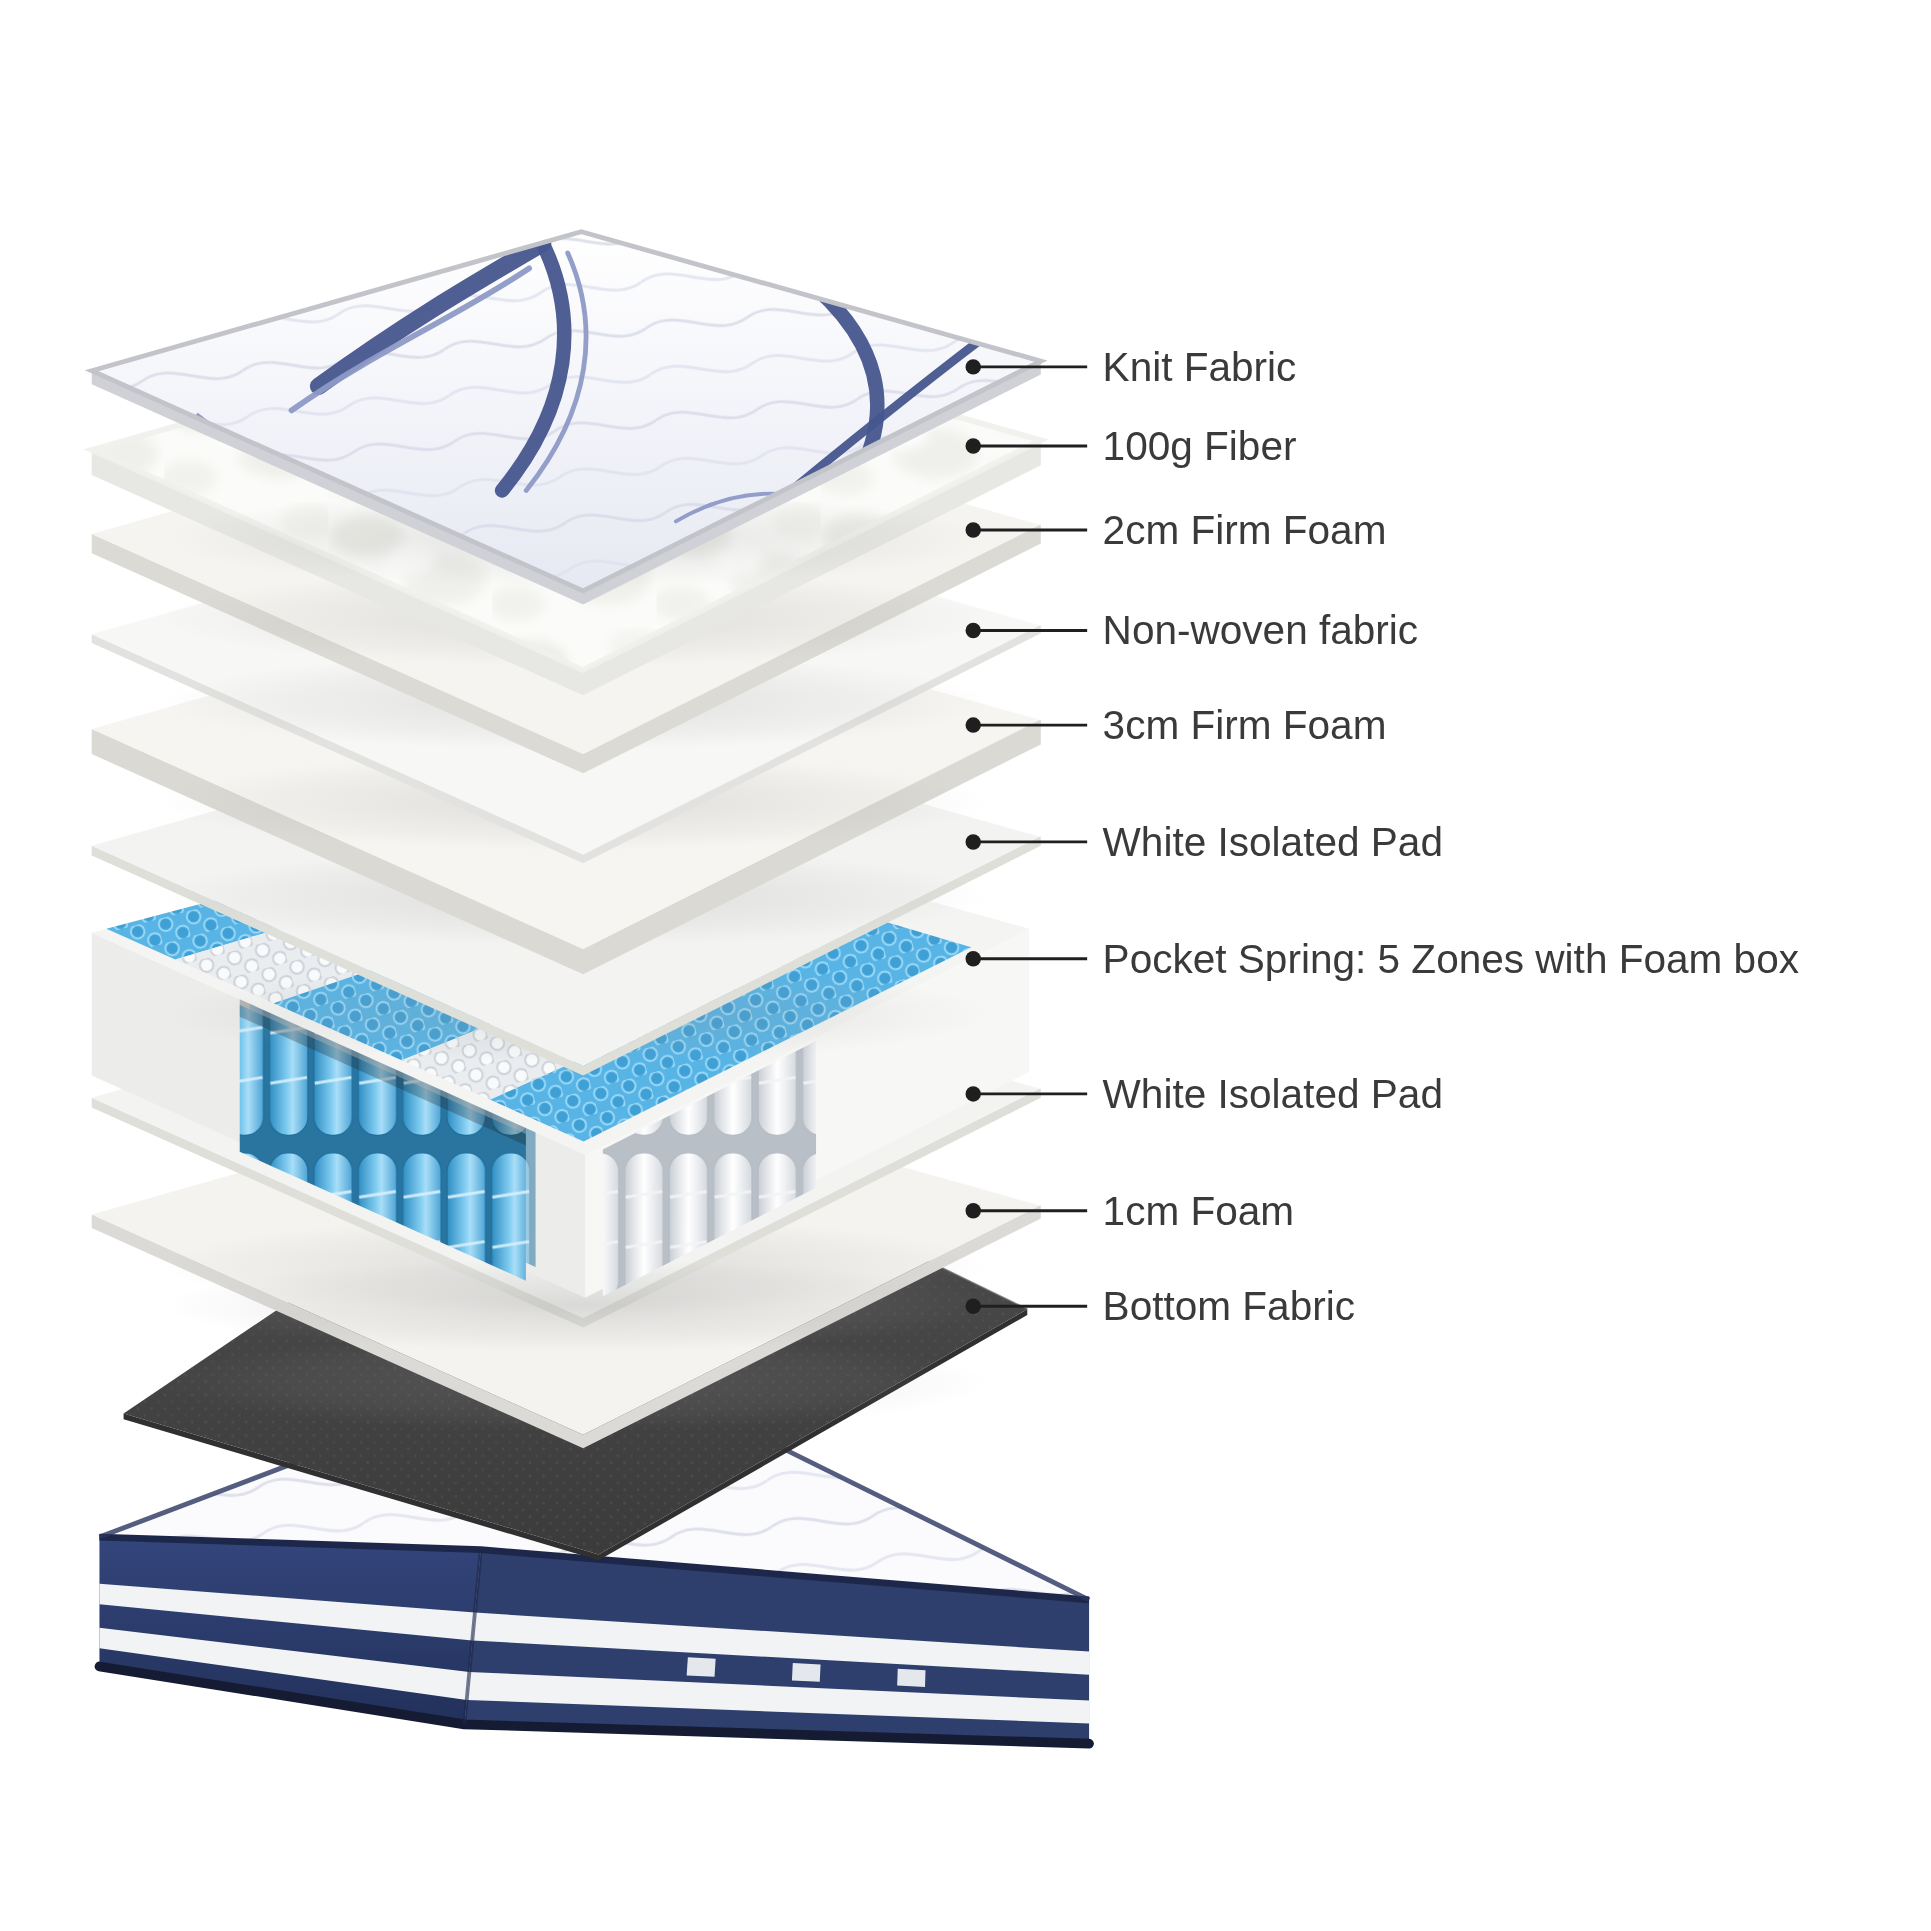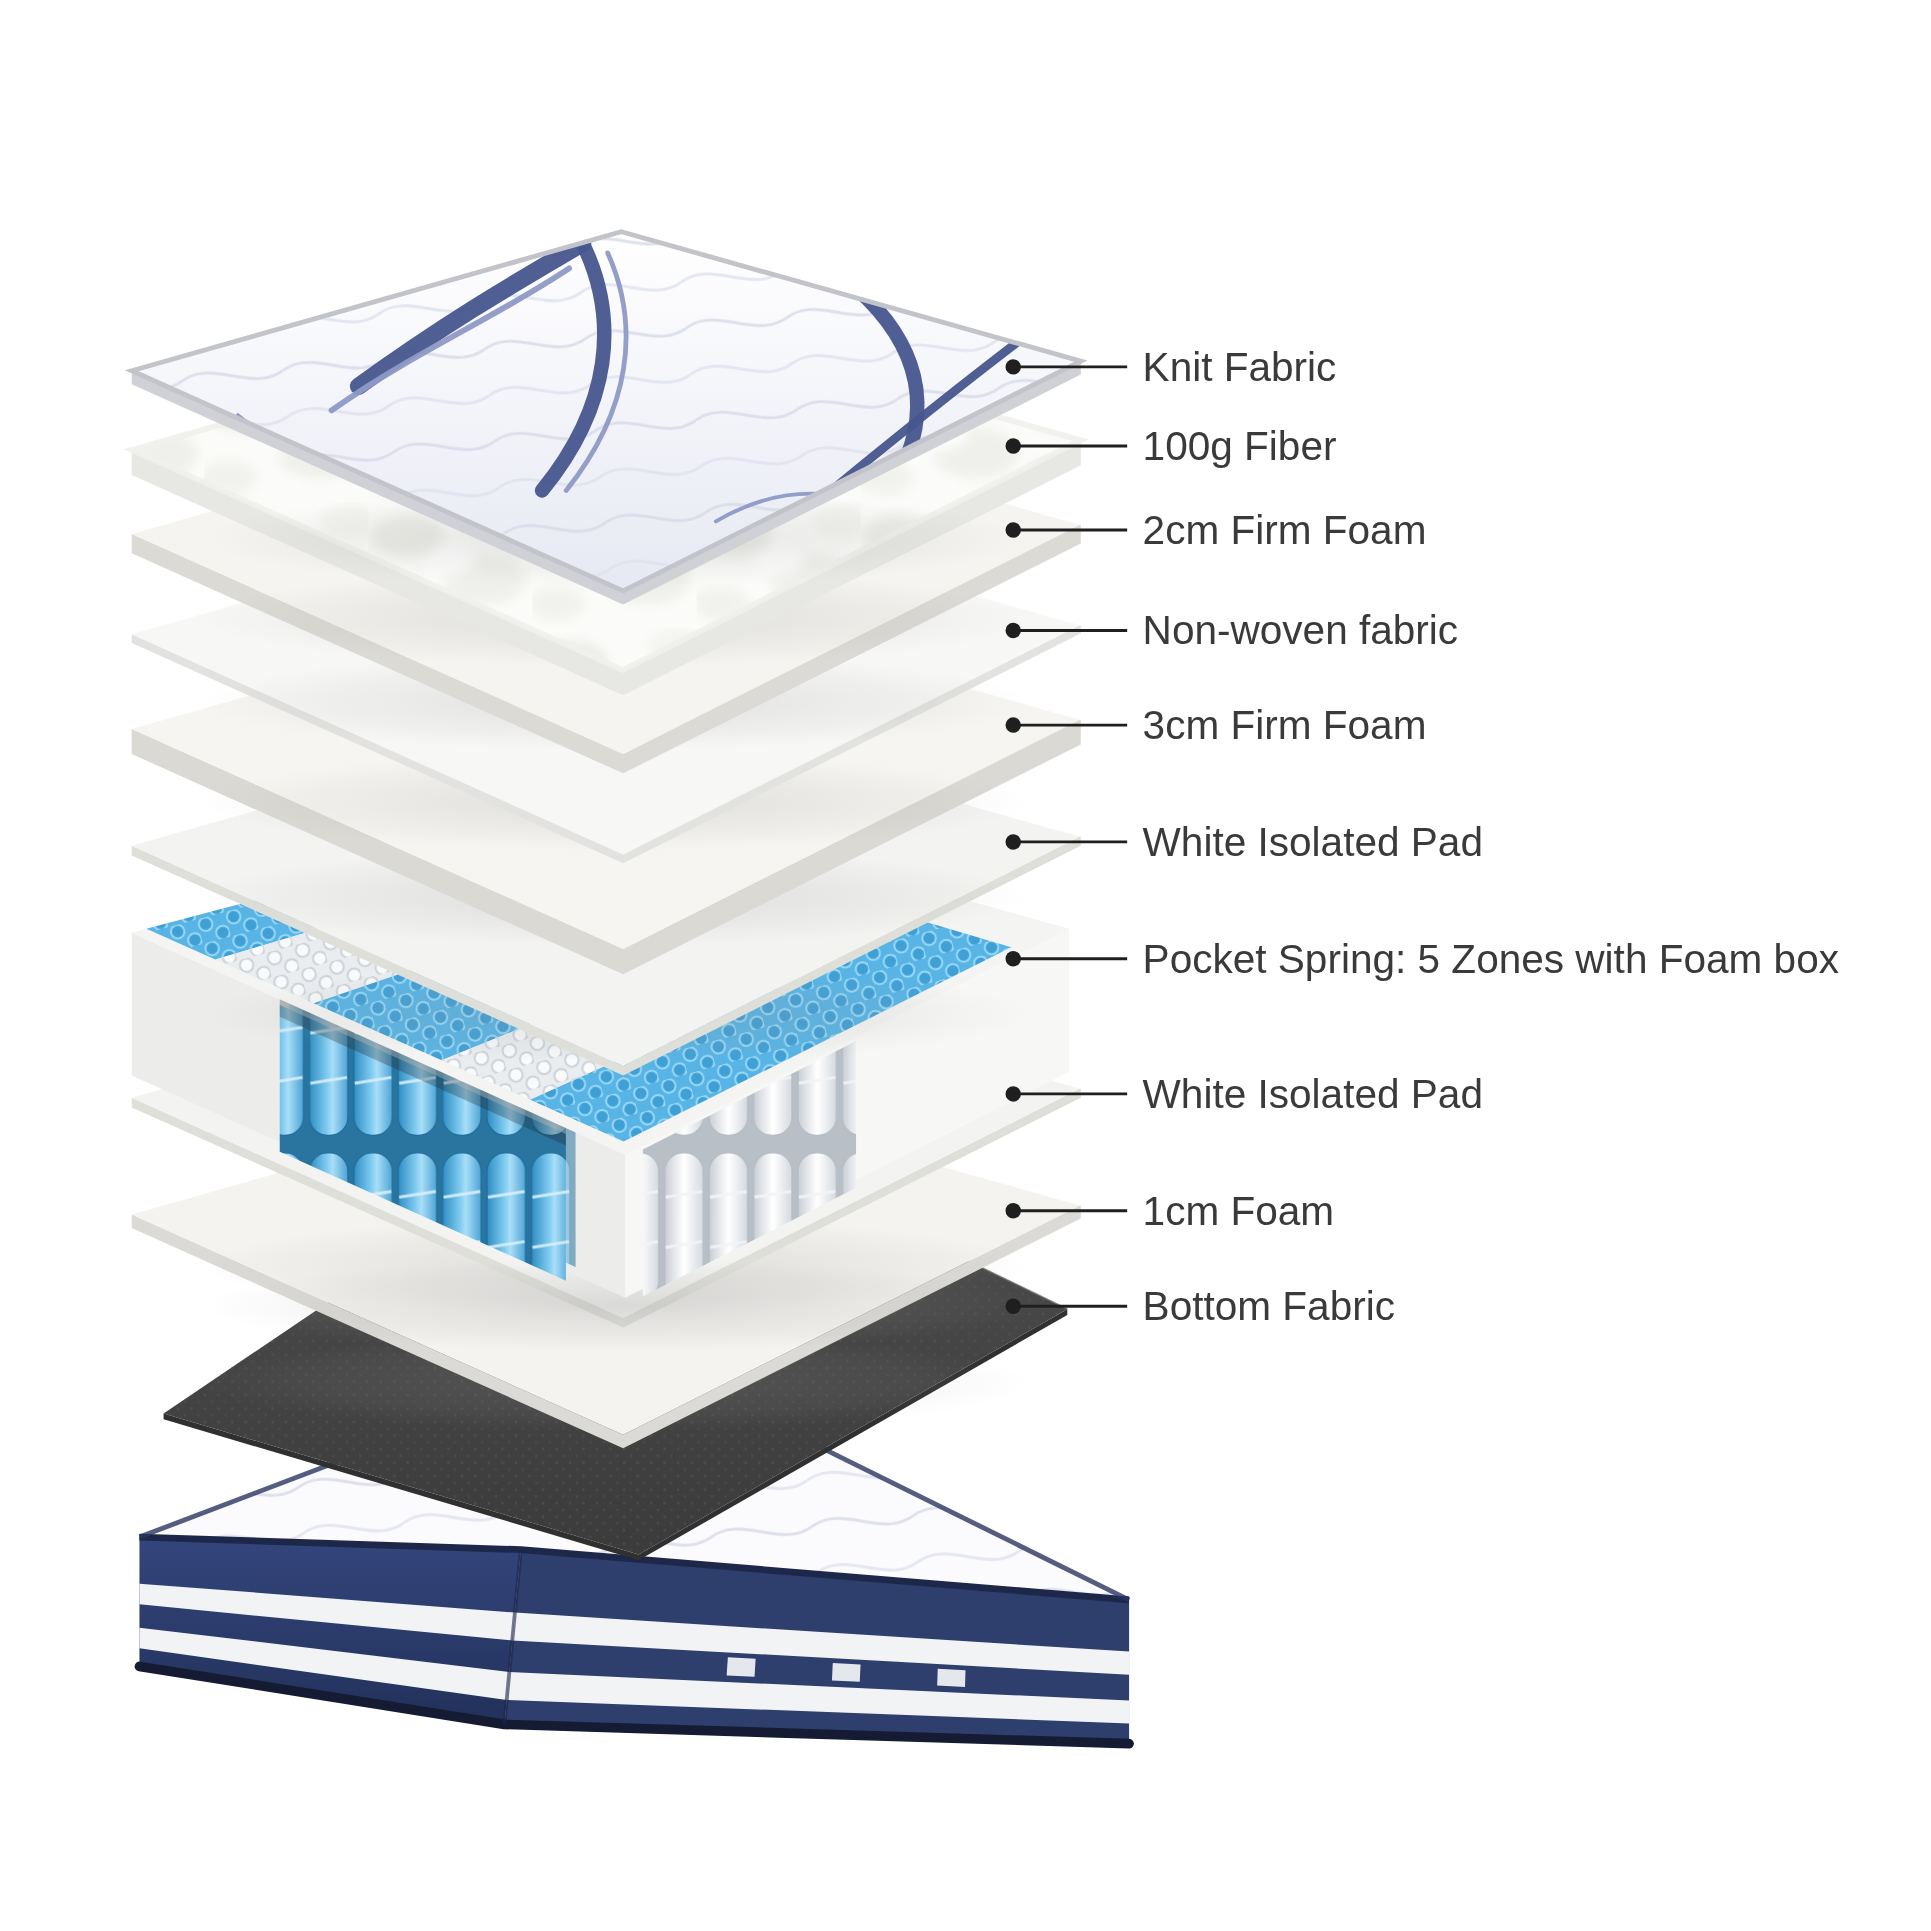--- a/index.html
+++ b/index.html
@@ -1,17 +1,17 @@
 <!DOCTYPE html>
 <html><head>
 <meta charset="utf-8">
 <style>
   html,body{margin:0;padding:0;background:#ffffff;}
   body{width:1931px;height:1931px;font-family:"Liberation Sans","DejaVu Sans",sans-serif;}
-  #stage{width:1865px;height:1931px;position:relative;margin-left:40px;}
+  #stage{width:1865px;height:1931px;position:relative;}
   svg{display:block;}
   .label{font-family:"Liberation Sans","DejaVu Sans",sans-serif;font-size:42px;fill:#3a3a3a;}
 </style>
 </head>
 <body>
 
 <div id="stage">
 <svg id="scene" width="1931" height="1931" viewBox="0 0 2000 2000" xmlns="http://www.w3.org/2000/svg">
   <defs>
     <filter id="soft" x="-40%" y="-40%" width="180%" height="180%">

